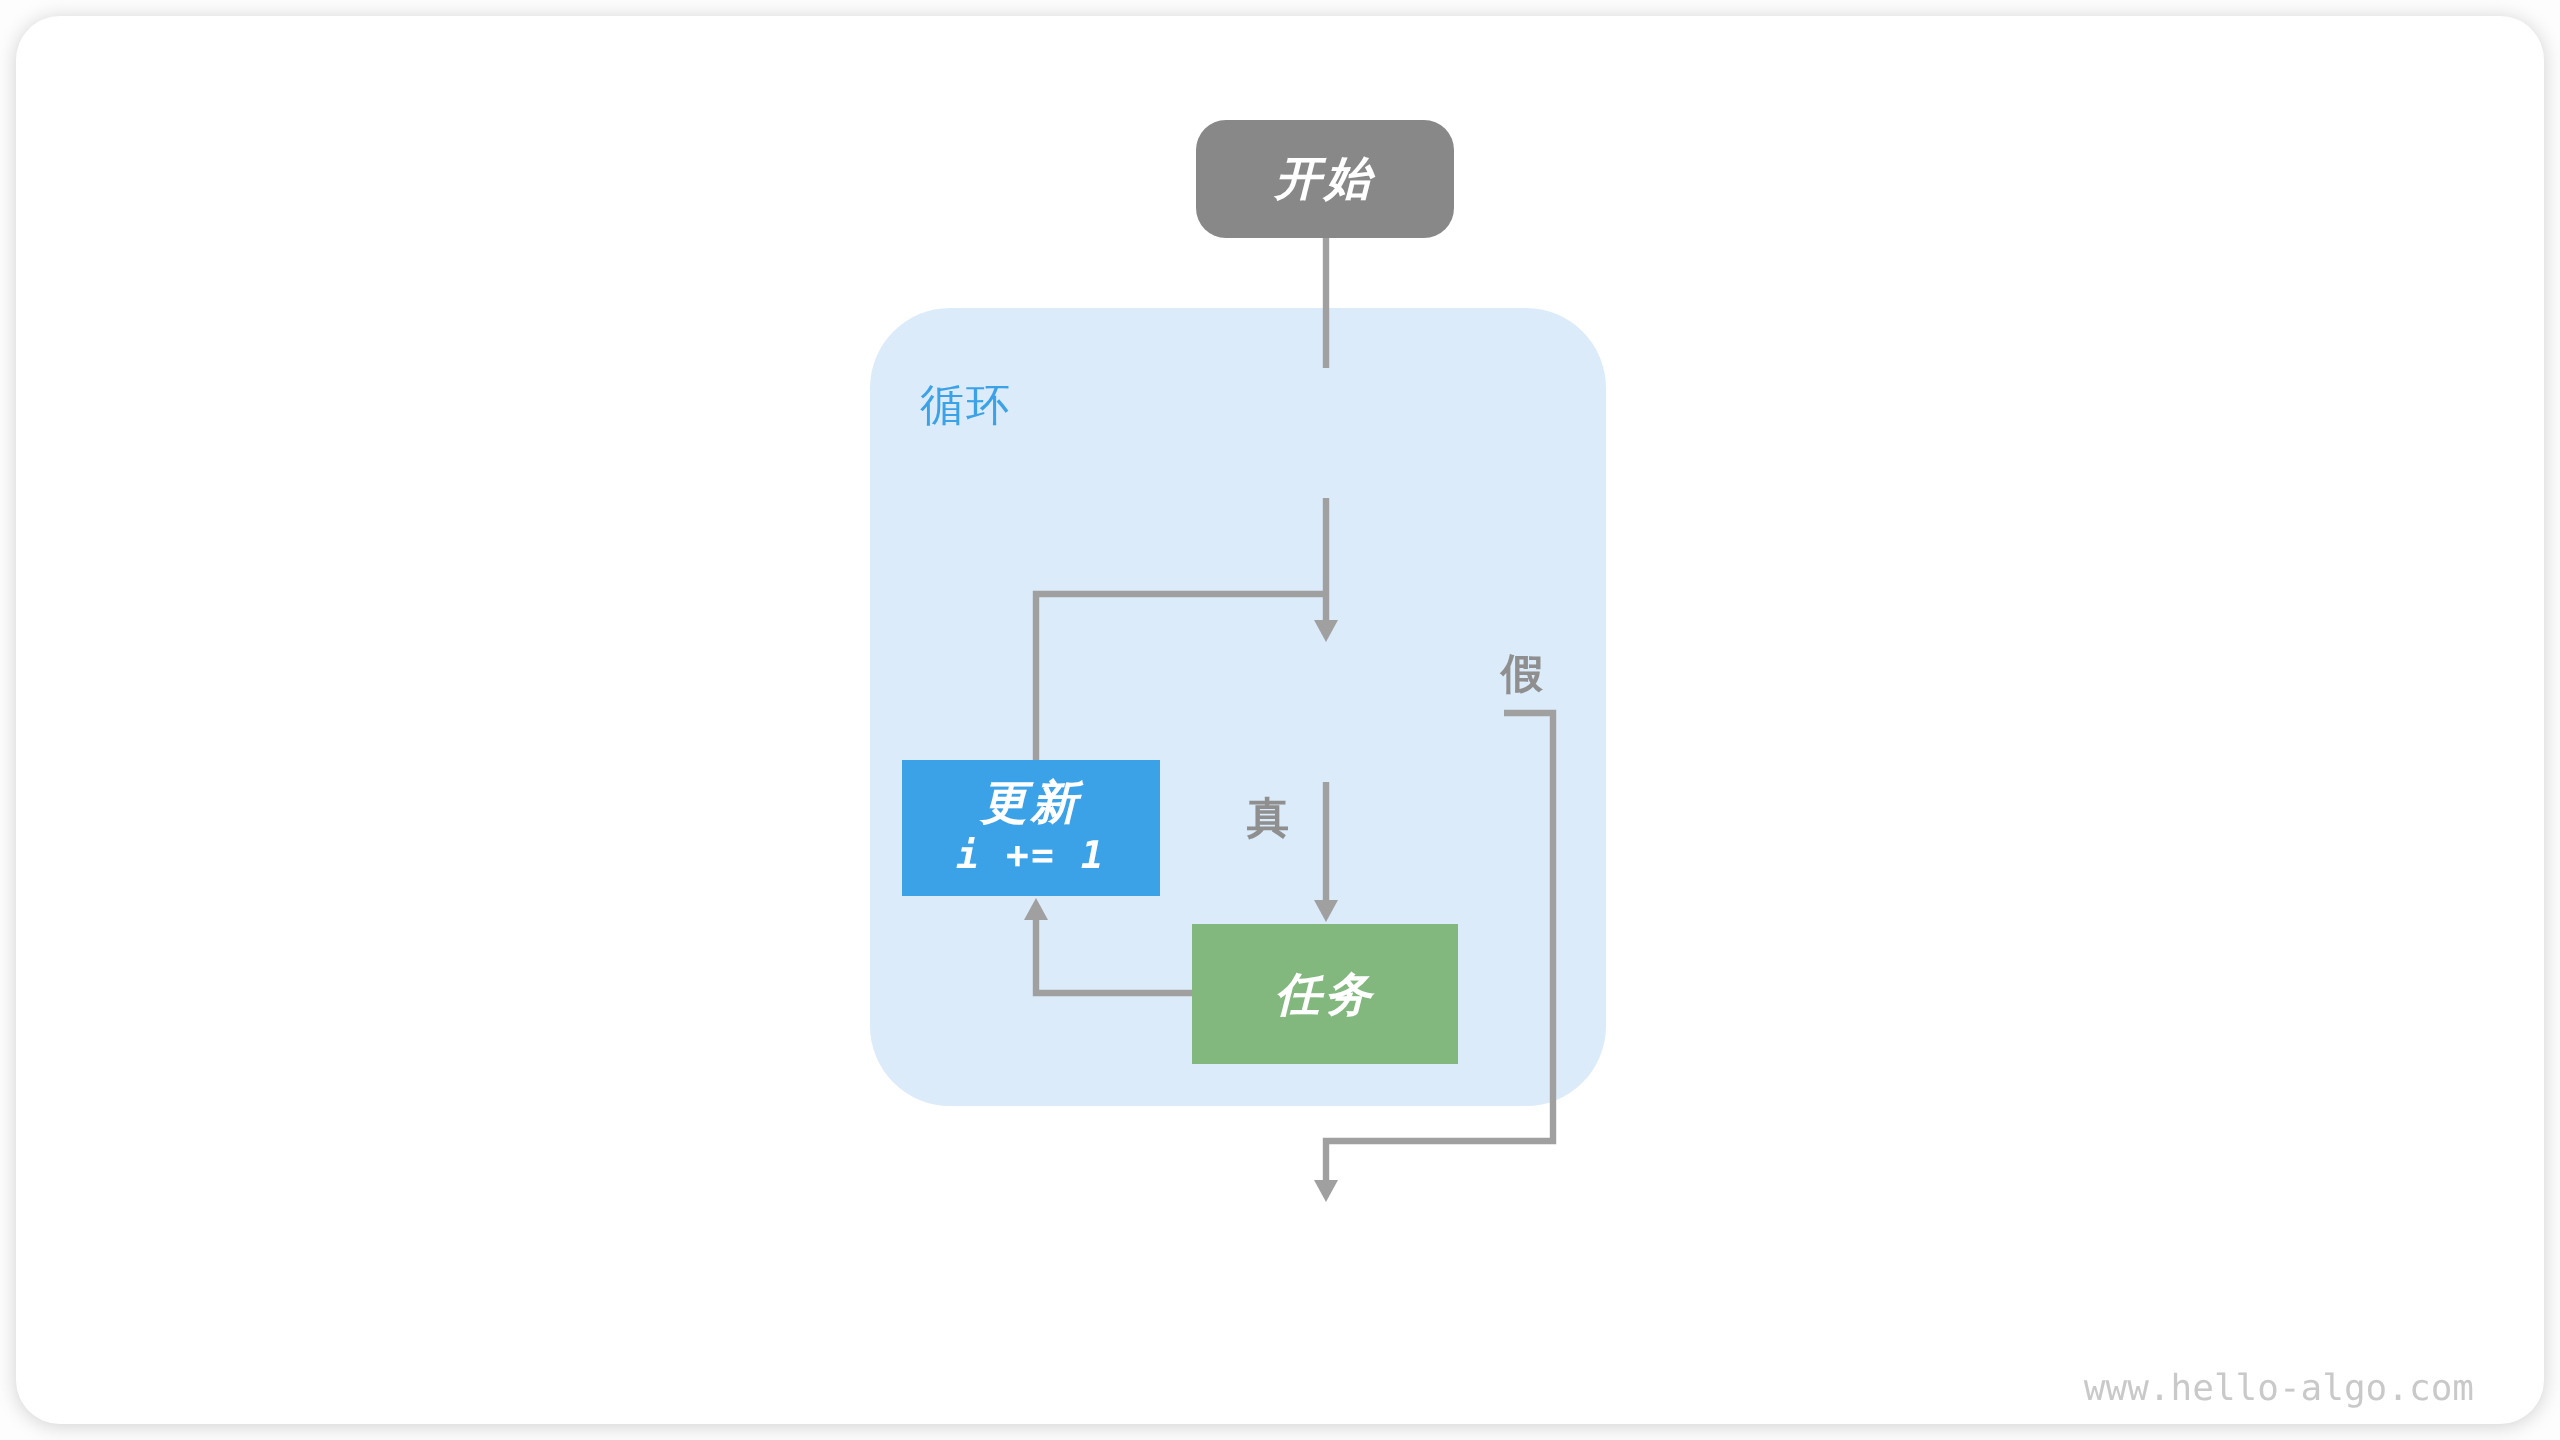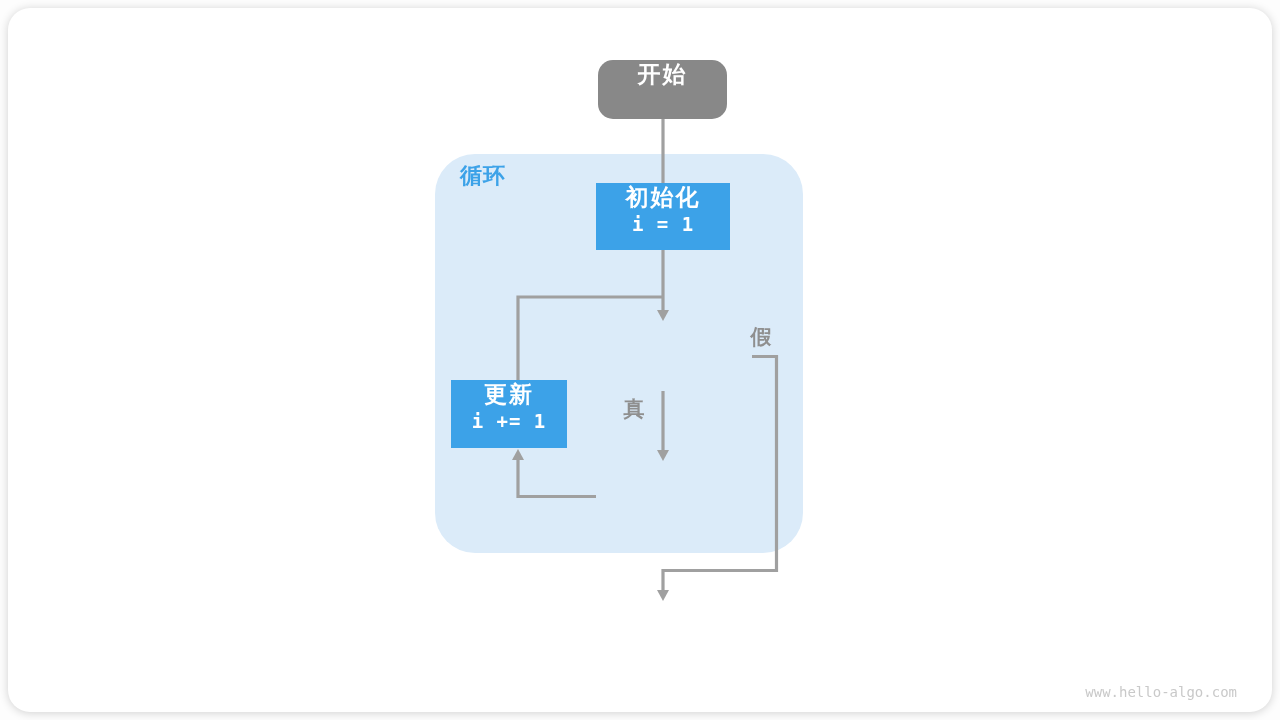--- a/index.html
+++ b/index.html
@@ -30,75 +30,76 @@
   }
   .loop-region {
     position: absolute;
     left: 427px; top: 146px; width: 368px; height: 399px;
     background: var(--c-loop-bg);
     border-radius: 40px;
     z-index: 1;
   }
   .loop-label {
     position: absolute;
-    left: 452px; top: 153px;
-    font-size: 22px; font-weight: bold;
+    left: 452px; top: 180px;
+    font-size: 22px; font-weight: normal;
     color: var(--c-loop-label);
     z-index: 4;
     letter-spacing: 1px;
   }
   svg.edges {
     position: absolute; left: 0; top: 0;
     width: 1280px; height: 720px;
     z-index: 2;
   }
   .node {
     position: absolute;
     display: flex; flex-direction: column;
-    align-items: center; justify-content: flex-start;
+    align-items: center; justify-content: center;
     color: #fff; font-weight: bold;
     z-index: 3;
     text-align: center;
+    font-style: italic;
   }
   .node .zh { font-size: 23px; letter-spacing: 2px; line-height: 1.25; }
   .node .code {
     font-family: "DejaVu Sans Mono", monospace;
     font-size: 19px; font-weight: bold; letter-spacing: 1px;
     line-height: 1.35;
   }
   .node-start, .node-end {
     left: 590px; width: 129px; height: 59px;
     background: var(--c-gray-node);
     border-radius: 15px;
   }
   .node-start { top: 52px; }
   .node-end   { top: 594px; }
   .node-init   { left: 588px; top: 175px; width: 134px; height: 67px; background: var(--c-blue); }
-  .node-update { left: 443px; top: 372px; width: 116px; height: 68px; background: var(--c-blue); }
+  .node-update { left: 443px; top: 372px; width: 129px; height: 68px; background: var(--c-blue); }
   .node-task   { left: 588px; top: 454px; width: 133px; height: 70px; background: var(--c-green); }
   .node-cond {
     left: 565px; top: 313px; width: 180px; height: 72px;
     background: var(--c-blue);
     clip-path: polygon(50% 0, 100% 50%, 50% 100%, 0 50%);
   }
   .node-cond .code { font-size: 21px; letter-spacing: 3px; }
   .branch-label {
     position: absolute;
     font-size: 21px; font-weight: bold;
     color: var(--c-branch-text);
     z-index: 4;
     width: 40px; text-align: center;
   }
   .branch-true  { left: 606px; top: 387px; }
   .branch-false { left: 733px; top: 315px; }
   .watermark {
     position: absolute;
     right: 35px; top: 676px;
     font-family: "DejaVu Sans Mono", monospace;
-    font-size: 14px;
+    font-size: 18px;
     color: var(--c-watermark);
     z-index: 4;
   }
 </style>
 </head>
 <body>
 
 <div class="canvas">
   <div class="card">
 
@@ -120,31 +121,30 @@
         <polygon points="649,582 661,582 655,593"></polygon>
       </g>
     </svg>
 
     <span class="loop-label">循环</span>
 
     <div class="node node-start">
       <span class="zh">开始</span>
     </div>
 
-    <div class="node node-init">
-      <span class="zh">初始化</span>
-      <span class="code">i = 1</span>
-    </div>
 
 
     <div class="node node-update">
       <span class="zh">更新</span>
       <span class="code">i += 1</span>
     </div>
 
+    <div class="node node-task">
+      <span class="zh">任务</span>
+    </div>
 
 
     <span class="branch-label branch-true">真</span>
     <span class="branch-label branch-false">假</span>
 
     <span class="watermark">www.hello-algo.com</span>
 
   </div>
 </div>
 

